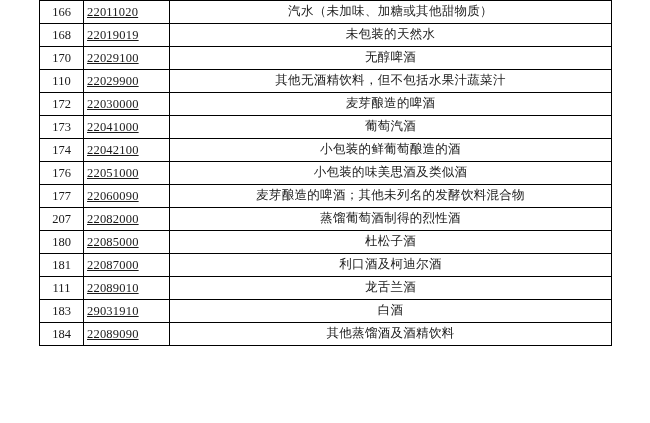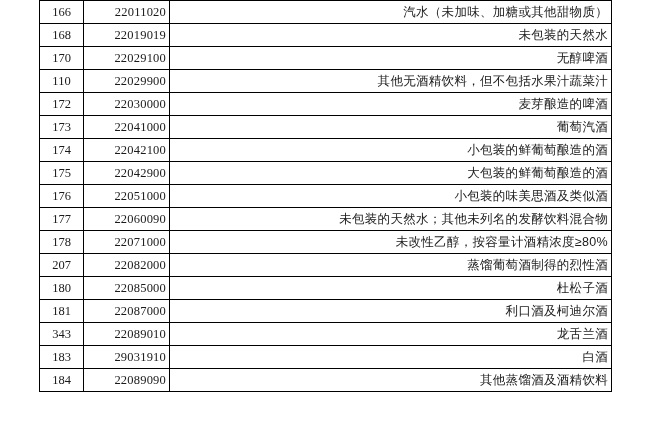--- a/index.html
+++ b/index.html
@@ -39,28 +39,29 @@
     vertical-align: middle;
     white-space: nowrap;
     overflow: hidden;
   }
   td.num {
     text-align: center;
     font-family: "Liberation Serif", serif;
     font-size: 13px;
   }
   td.code {
-    text-align: right;
+    text-align: left;
     font-family: "Liberation Serif", serif;
     font-size: 13px;
     letter-spacing: 0.2px;
+    text-decoration: underline;
   }
   td.desc {
-    text-align: right;
-    font-family: Liberation Sans, sans-serif;
+    text-align: center;
+    font-family: Liberation Mono, monospace;
     font-size: 12px;
     padding-left: 7px;
     letter-spacing: 0.3px;
   }
   
   tr.first-row td {
     border-top: 1px solid #000000;
   }
 </style>
 </head>
@@ -103,56 +104,46 @@
         <td class="num">173</td>
         <td class="code">22041000</td>
         <td class="desc">葡萄汽酒</td>
       </tr>
       <tr>
         <td class="num">174</td>
         <td class="code">22042100</td>
         <td class="desc">小包装的鲜葡萄酿造的酒</td>
       </tr>
       <tr>
-        <td class="num">175</td>
-        <td class="code">22042900</td>
-        <td class="desc">大包装的鲜葡萄酿造的酒</td>
-      </tr>
-      <tr>
         <td class="num">176</td>
         <td class="code">22051000</td>
         <td class="desc">小包装的味美思酒及类似酒</td>
       </tr>
       <tr>
         <td class="num">177</td>
         <td class="code">22060090</td>
-        <td class="desc">未包装的天然水；其他未列名的发酵饮料混合物</td>
-      </tr>
-      <tr>
-        <td class="num">178</td>
-        <td class="code">22071000</td>
-        <td class="desc">未改性乙醇，按容量计酒精浓度≥80%</td>
+        <td class="desc">麦芽酿造的啤酒；其他未列名的发酵饮料混合物</td>
       </tr>
       <tr>
         <td class="num">207</td>
         <td class="code">22082000</td>
         <td class="desc">蒸馏葡萄酒制得的烈性酒</td>
       </tr>
       <tr>
         <td class="num">180</td>
         <td class="code">22085000</td>
         <td class="desc">杜松子酒</td>
       </tr>
       <tr>
         <td class="num">181</td>
         <td class="code">22087000</td>
         <td class="desc">利口酒及柯迪尔酒</td>
       </tr>
       <tr>
-        <td class="num">343</td>
+        <td class="num">111</td>
         <td class="code">22089010</td>
         <td class="desc">龙舌兰酒</td>
       </tr>
       <tr>
         <td class="num">183</td>
         <td class="code">29031910</td>
         <td class="desc">白酒</td>
       </tr>
       <tr>
         <td class="num">184</td>

